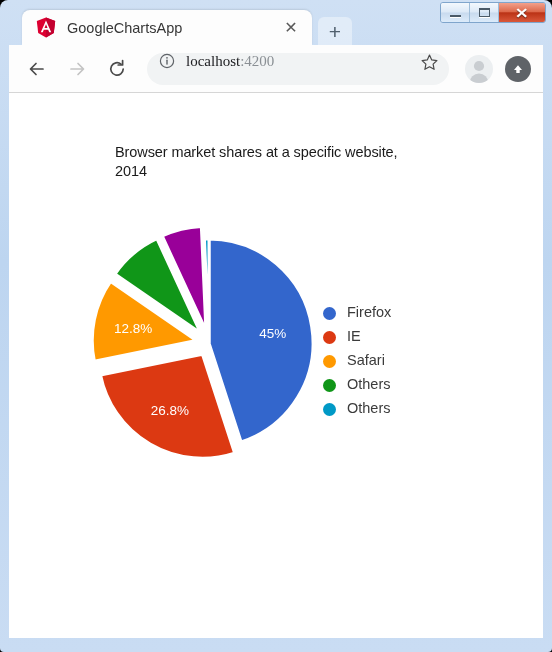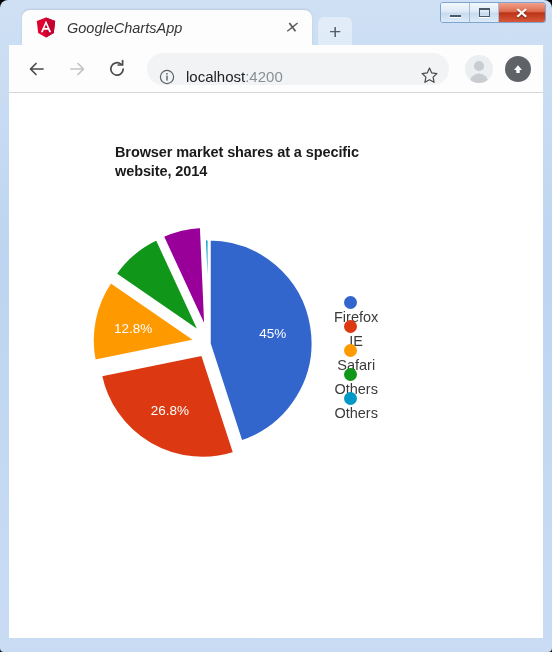--- a/index.html
+++ b/index.html
@@ -62,21 +62,21 @@
     color: #fff; font-size: 14px; font-weight: bold;
     font-family: "Liberation Sans", sans-serif;
     line-height: 1; text-shadow: 0 1px 1px rgba(0,0,0,.55);
     transform: scaleX(1.15);
   }
 
   
   #tabstrip {
     position: absolute;
     left: 0; top: 10px;
-    width: 552px; height: 35px; font-style: italic;
+    width: 552px; height: 35px;
   }
   #tab-active {
     position: absolute;
     left: 22px; top: 0;
     width: 290px; height: 35px;
     background: #fdfdfd;
     border-radius: 8px 8px 0 0;
     box-shadow: 0 -1px 2px rgba(0,0,0,.10);
     display: flex; align-items: center;
   }
@@ -130,23 +130,24 @@
   #nav-back { margin-left: 12px; }
   #nav-forward { margin-left: 8px; }
   #nav-reload { margin-left: 8px; }
   #omnibox {
     flex: 1 1 auto;
     margin: 0 6px 0 14px;
     height: 32px;
     background: #f1f3f4;
     border-radius: 16px;
     display: flex;
-    align-items: flex-end;
+    align-items: flex-start;
     padding: 0 10px 0 12px;
     min-width: 0;
+    font-family: Liberation Serif, serif;
   }
   #site-info-icon { flex: 0 0 auto; display:flex; align-items:center; }
   #omnibox-text {
     margin-left: 11px;
     font-size: 15px;
     color: #202124;
     white-space: nowrap;
     overflow: hidden;
     flex: 1 1 auto;
   }
@@ -183,40 +184,39 @@
     position: absolute;
     left: 0; top: 0;
     width: 534px; height: 420px;
   }
 
   #chart-title {
     position: absolute;
     left: 106px; top: 50px;
     width: 290px;
     font-size: 14.5px;
-    font-weight: bold;
+    font-weight: normal;
     color: #1a1a1a;
     line-height: 1.32;
     letter-spacing: -0.1px;
   }
 
   #pie-svg {
     position: absolute;
     left: 80px; top: 130px;
   }
 
   #legend {
     position: absolute;
     left: 314px; top: 203px;
   }
   .legend-item {
     display: flex;
-    align-items: center;
+    align-items: flex-end;
     height: 24px;
-    flex-direction: column;
   }
   .legend-swatch {
     width: 13px; height: 13px;
     border-radius: 50%;
     flex: 0 0 auto;
   }
   .legend-label {
     margin-left: 11px;
     font-size: 14.5px;
     color: #3b3b3b;

